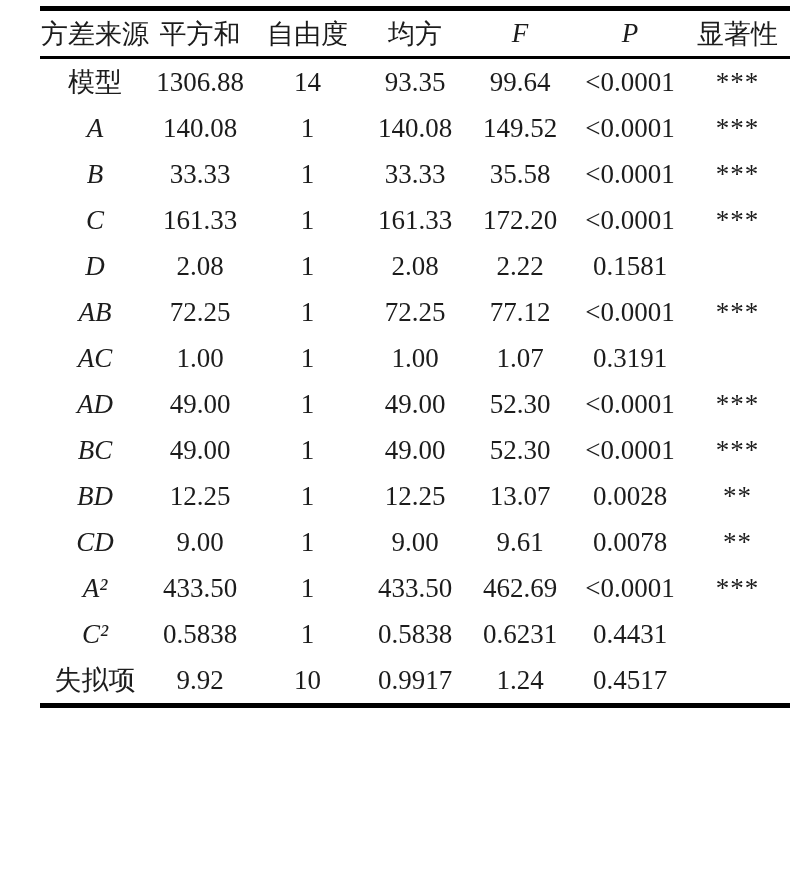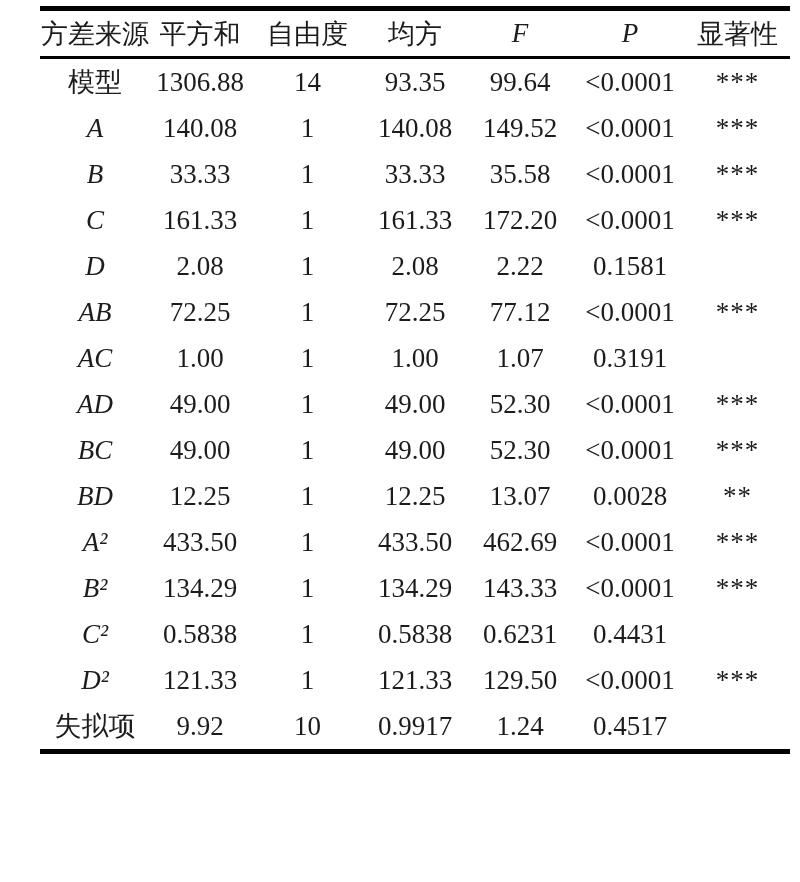--- a/index.html
+++ b/index.html
@@ -159,54 +159,45 @@
         <tr>
           <td class="italic">BD</td>
           <td>12.25</td>
           <td>1</td>
           <td>12.25</td>
           <td>13.07</td>
           <td>0.0028</td>
           <td class="sig">**</td>
         </tr>
         <tr>
+          <td class="italic">CD</td>
+          <td>9.00</td>
+          <td>1</td>
+          <td>9.00</td>
+          <td>9.61</td>
+          <td>0.0078</td>
+          <td class="sig">**</td>
+        </tr>
+        <tr>
           <td class="italic">A²</td>
           <td>433.50</td>
           <td>1</td>
           <td>433.50</td>
           <td>462.69</td>
-          <td>&lt;0.0001</td>
-          <td class="sig">***</td>
-        </tr>
-        <tr>
-          <td class="italic">B²</td>
-          <td>134.29</td>
-          <td>1</td>
-          <td>134.29</td>
-          <td>143.33</td>
           <td>&lt;0.0001</td>
           <td class="sig">***</td>
         </tr>
         <tr>
           <td class="italic">C²</td>
           <td>0.5838</td>
           <td>1</td>
           <td>0.5838</td>
           <td>0.6231</td>
           <td>0.4431</td>
           <td class="sig"></td>
-        </tr>
-        <tr>
-          <td class="italic">D²</td>
-          <td>121.33</td>
-          <td>1</td>
-          <td>121.33</td>
-          <td>129.50</td>
-          <td>&lt;0.0001</td>
-          <td class="sig">***</td>
         </tr>
         <tr>
           <td>失拟项</td>
           <td>9.92</td>
           <td>10</td>
           <td>0.9917</td>
           <td>1.24</td>
           <td>0.4517</td>
           <td class="sig"></td>
         </tr>

